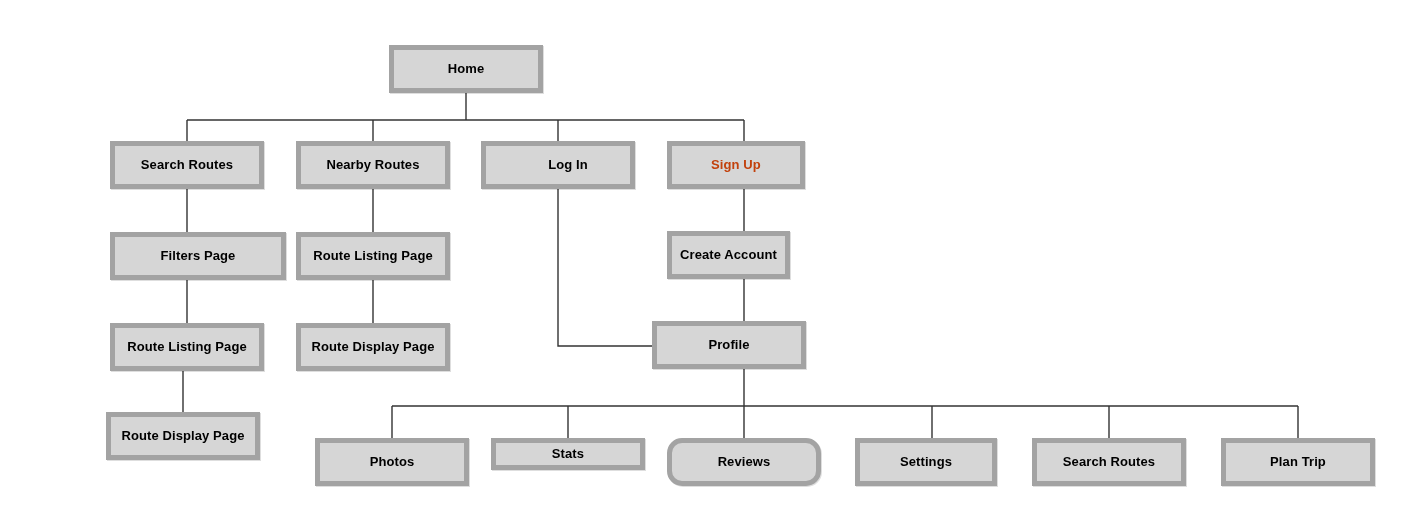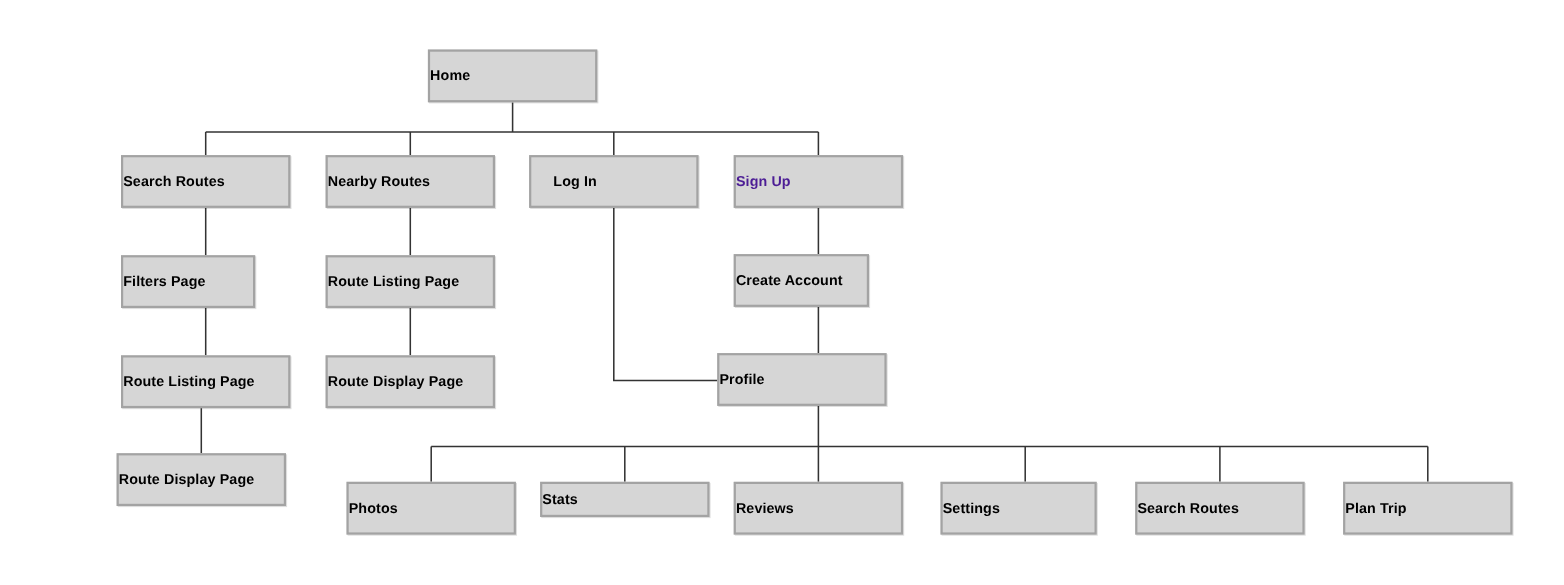--- a/index.html
+++ b/index.html
@@ -22,25 +22,25 @@
     left: 0;
     top: 0;
     width: 1422px;
     height: 532px;
     pointer-events: none;
   }
   .node {
     position: absolute;
     box-sizing: border-box;
     background: #d6d6d6;
-    border: 2px solid #c2410c;
+    border: 5px solid #c2410c;
     box-shadow: 1px 1px 0 0 rgba(0,0,0,0.13);
     display: flex;
     align-items: center;
-    justify-content: flex-start;
+    justify-content: center;
     color: #000000;
     font-size: 13px;
     font-weight: bold;
     font-family: "Liberation Sans", sans-serif;
     letter-spacing: 0.1px;
     text-align: center;
     line-height: 1.1;
     user-select: none;
   }
 </style>
@@ -78,24 +78,24 @@
       </div>
       <div class="node" style="left: 110px; top: 141px; width: 154px; height: 48px; background: rgb(214, 214, 214); border-color: rgb(163, 163, 163); color: rgb(0, 0, 0);">
         <span>Search Routes</span>
       </div>
       <div class="node" style="left: 296px; top: 141px; width: 154px; height: 48px; background: rgb(214, 214, 214); border-color: rgb(163, 163, 163); color: rgb(0, 0, 0);">
         <span>Nearby Routes</span>
       </div>
       <div class="node" style="left: 481px; top: 141px; width: 154px; height: 48px; background: rgb(214, 214, 214); border-color: rgb(163, 163, 163); color: rgb(0, 0, 0); padding-left: 20px;">
         <span>Log In</span>
       </div>
-      <div class="node" style="left: 667px; top: 141px; width: 154px; height: 48px; background: rgb(214, 214, 214); border-color: rgb(163, 163, 163); color: #4c1d95;">
+      <div class="node" style="left: 667px; top: 141px; width: 138px; height: 48px; background: rgb(214, 214, 214); border-color: rgb(163, 163, 163); color: #c2410c;">
         <span>Sign Up</span>
       </div>
-      <div class="node" style="left: 110px; top: 232px; width: 122px; height: 48px; background: rgb(214, 214, 214); border-color: rgb(163, 163, 163); color: rgb(0, 0, 0);">
+      <div class="node" style="left: 110px; top: 232px; width: 176px; height: 48px; background: rgb(214, 214, 214); border-color: rgb(163, 163, 163); color: rgb(0, 0, 0);">
         <span>Filters Page</span>
       </div>
       <div class="node" style="left: 296px; top: 232px; width: 154px; height: 48px; background: rgb(214, 214, 214); border-color: rgb(163, 163, 163); color: rgb(0, 0, 0);">
         <span>Route Listing Page</span>
       </div>
       <div class="node" style="left: 667px; top: 231px; width: 123px; height: 48px; background: rgb(214, 214, 214); border-color: rgb(163, 163, 163); color: rgb(0, 0, 0);">
         <span>Create Account</span>
       </div>
       <div class="node" style="left: 110px; top: 323px; width: 154px; height: 48px; background: rgb(214, 214, 214); border-color: rgb(163, 163, 163); color: rgb(0, 0, 0);">
         <span>Route Listing Page</span>
@@ -108,21 +108,21 @@
       </div>
       <div class="node" style="left: 106px; top: 412px; width: 154px; height: 48px; background: rgb(214, 214, 214); border-color: rgb(163, 163, 163); color: rgb(0, 0, 0);">
         <span>Route Display Page</span>
       </div>
       <div class="node" style="left: 315px; top: 438px; width: 154px; height: 48px; background: rgb(214, 214, 214); border-color: rgb(163, 163, 163); color: rgb(0, 0, 0);">
         <span>Photos</span>
       </div>
       <div class="node" style="left: 491px; top: 438px; width: 154px; height: 32px; background: rgb(214, 214, 214); border-color: rgb(163, 163, 163); color: rgb(0, 0, 0);">
         <span>Stats</span>
       </div>
-      <div class="node" style="left: 667px; top: 438px; width: 154px; height: 48px; background: rgb(214, 214, 214); border-color: rgb(163, 163, 163); color: rgb(0, 0, 0);">
+      <div class="node" style="left: 667px; top: 438px; width: 154px; height: 48px; background: rgb(214, 214, 214); border-color: rgb(163, 163, 163); color: rgb(0, 0, 0); border-radius: 15px;">
         <span>Reviews</span>
       </div>
       <div class="node" style="left: 855px; top: 438px; width: 142px; height: 48px; background: rgb(214, 214, 214); border-color: rgb(163, 163, 163); color: #000000;">
         <span>Settings</span>
       </div>
       <div class="node" style="left: 1032px; top: 438px; width: 154px; height: 48px; background: rgb(214, 214, 214); border-color: rgb(163, 163, 163); color: rgb(0, 0, 0);">
         <span>Search Routes</span>
       </div>
       <div class="node" style="left: 1221px; top: 438px; width: 154px; height: 48px; background: rgb(214, 214, 214); border-color: rgb(163, 163, 163); color: rgb(0, 0, 0);">
         <span>Plan Trip</span>

